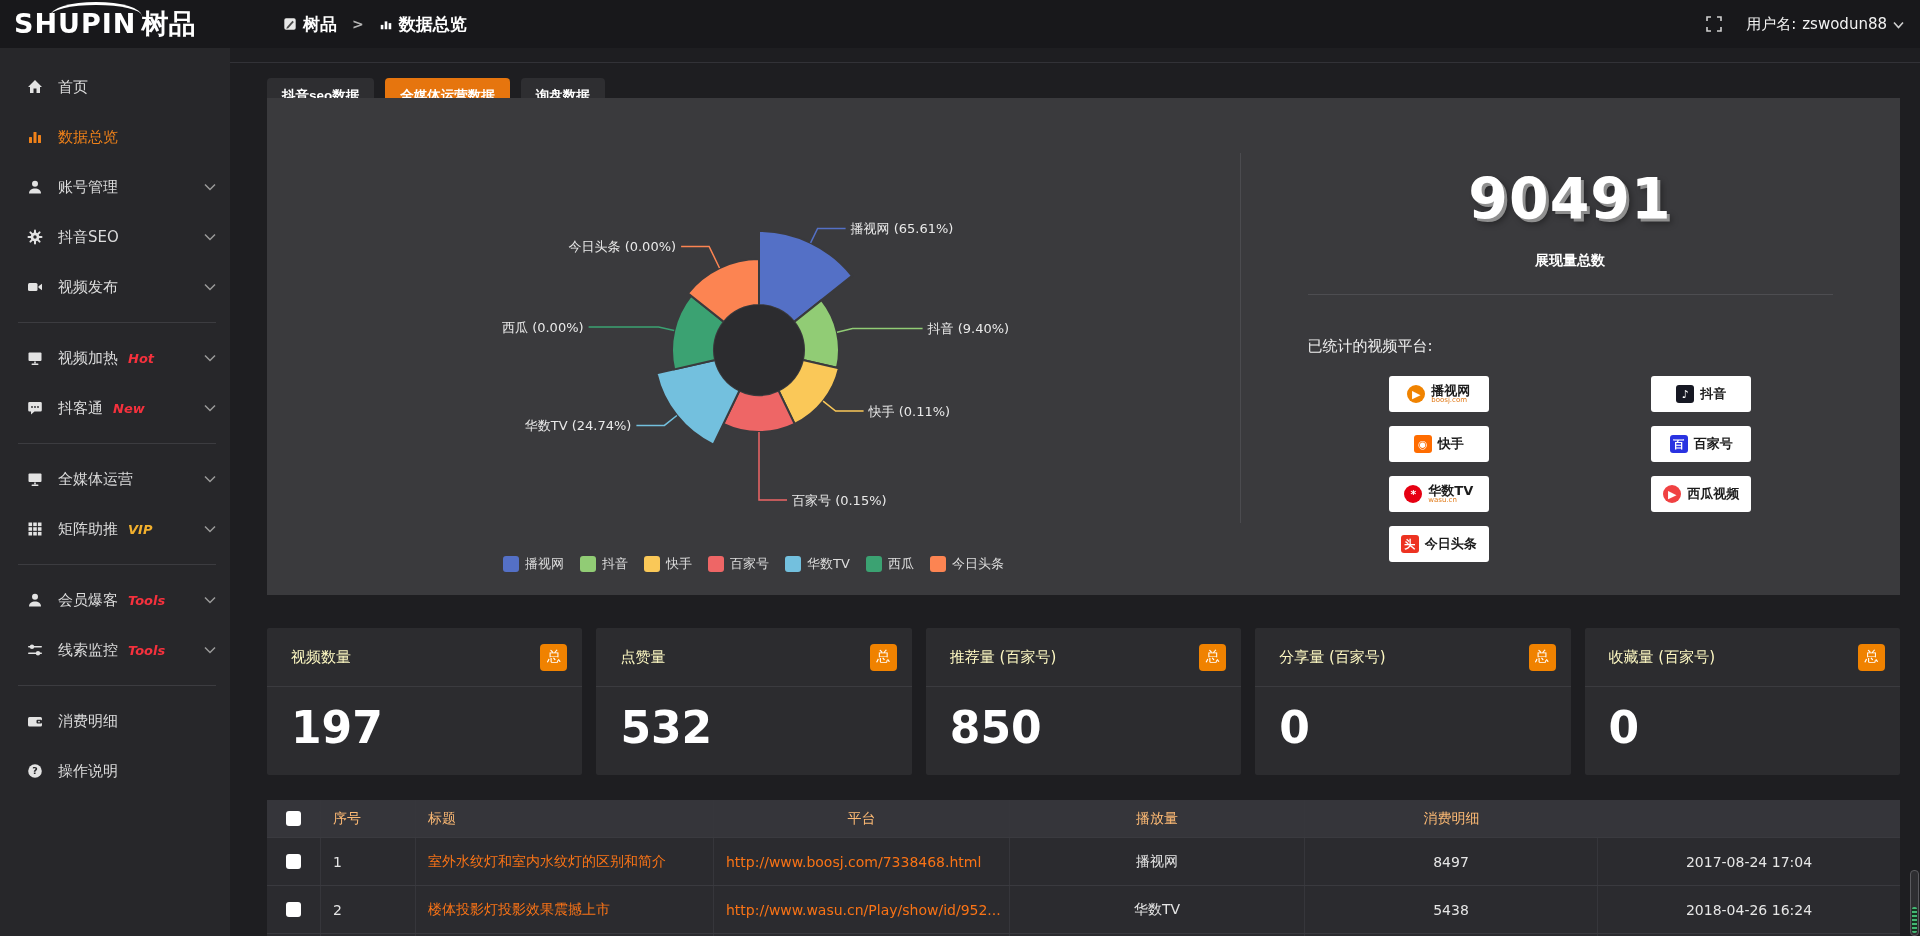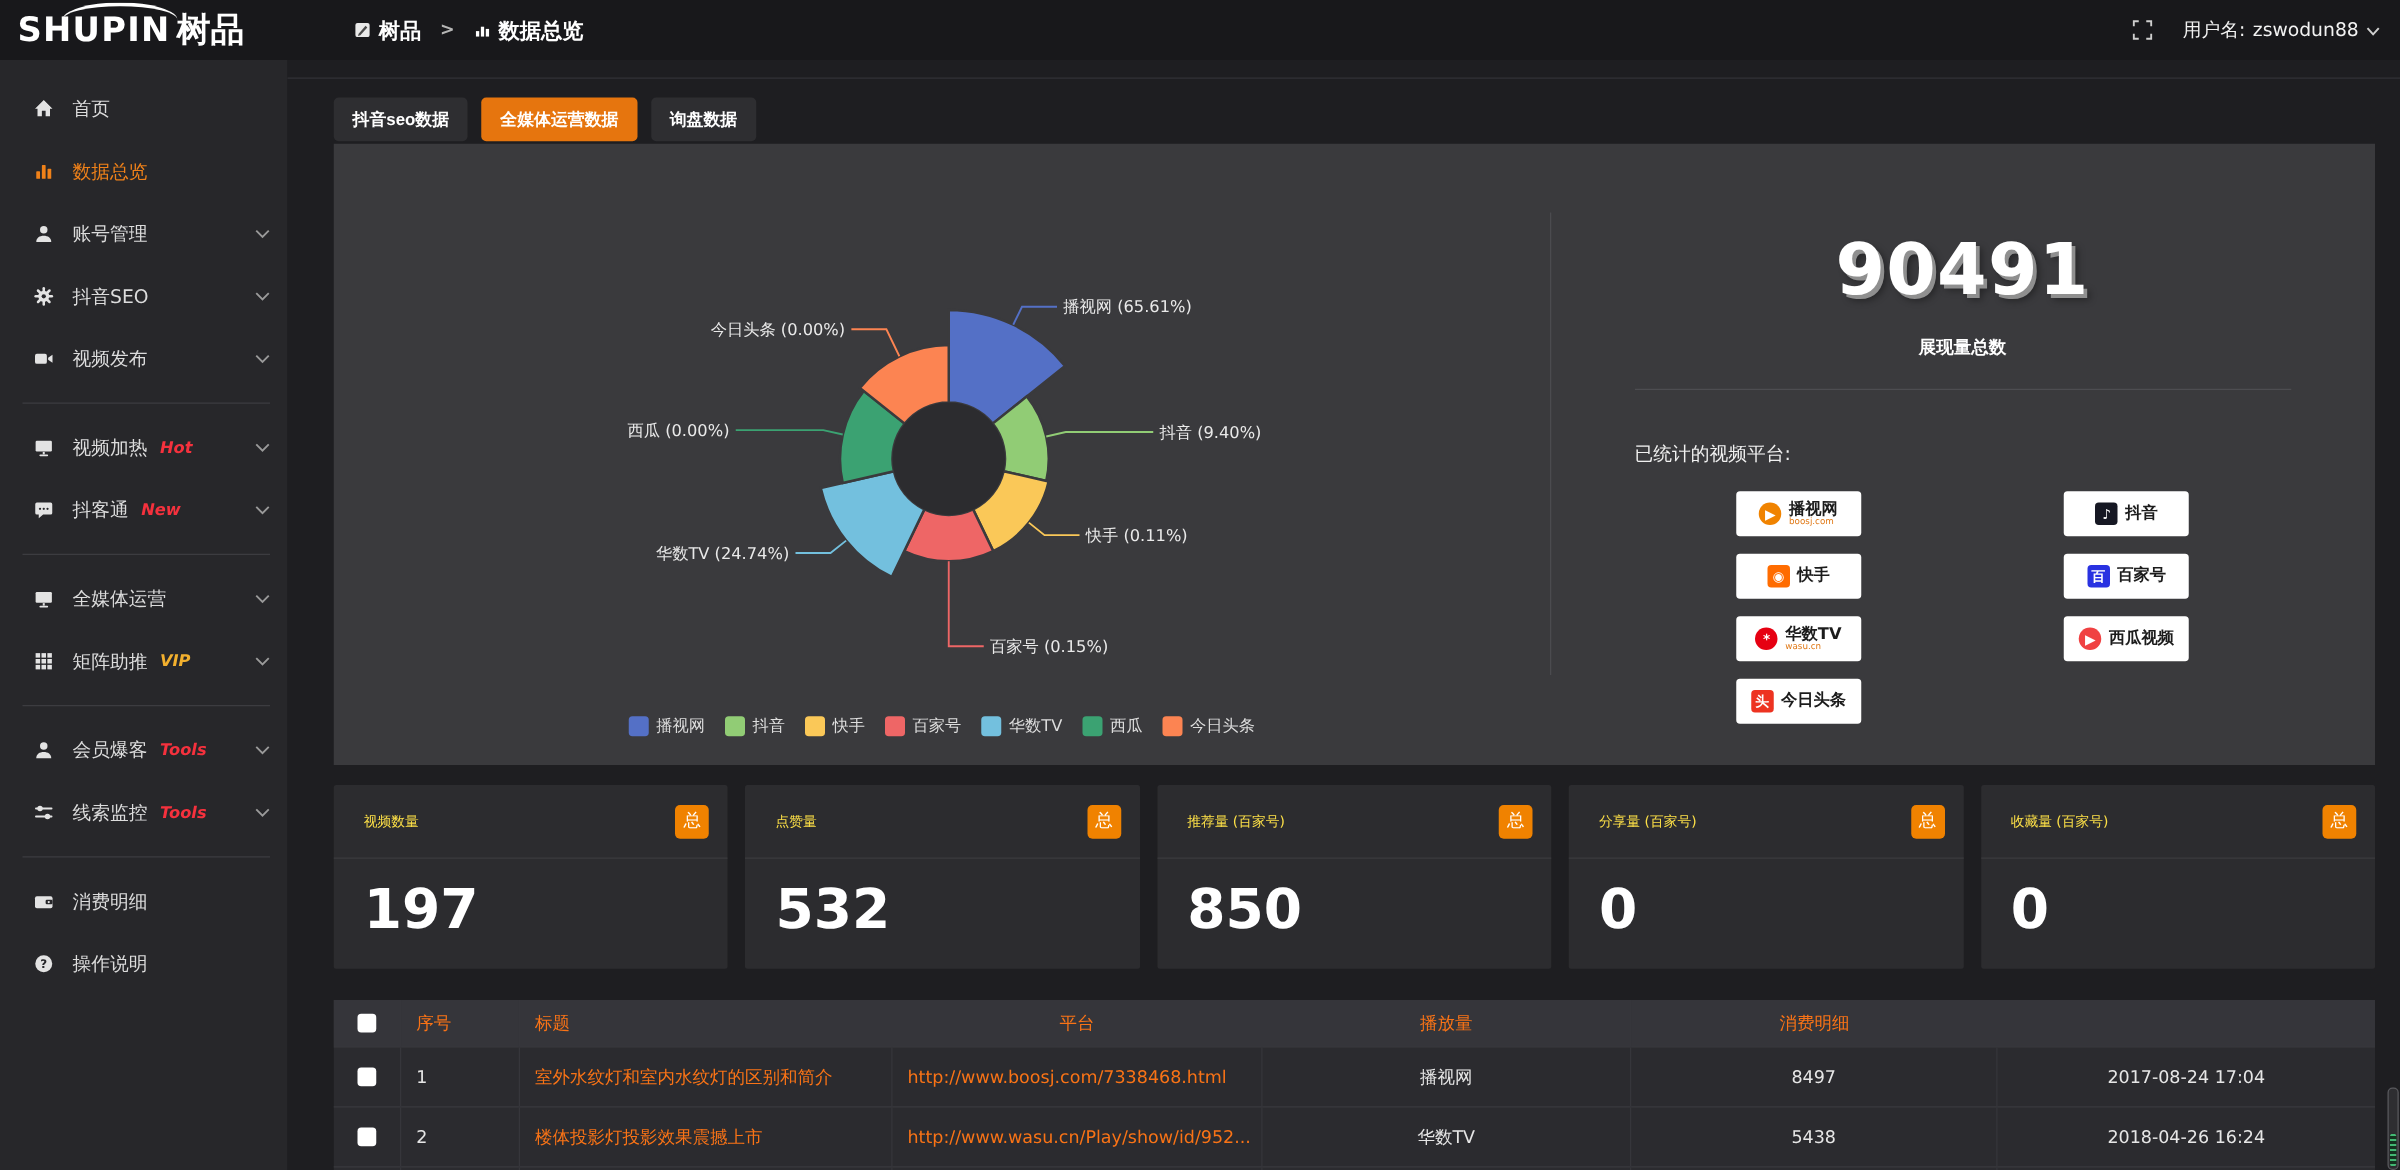--- a/index.html
+++ b/index.html
@@ -37,21 +37,21 @@
 
   
   .main { position:absolute; left:230px; top:48px; right:0; bottom:0; background:#1e1e21; }
   .main::before { content:""; position:absolute; top:14px; left:0; right:0; height:1px; background:#323237; }
   .tabs { position:absolute; top:30px; left:37px; display:flex; gap:11px; }
   .tab { height:35px; padding:12px 15px; display:flex; align-items:center; background:#2e2e31;
     border-radius:4px; font-size:13.5px; font-weight:bold; color:#fff; cursor:pointer; border:none; }
   .tab.active { background:#e6750e; }
 
   
-  .chart-panel { position:absolute; top:67px; left:37px; width:1633px; height:497px; background:#3a3a3d; }
+  .chart-panel { position:absolute; top:50px; left:37px; width:1633px; height:497px; background:#3a3a3d; }
   .chart-left { position:absolute; left:0; top:0; width:973px; height:497px; }
   .rose-svg { position:absolute; inset:0; }
   .legend { position:absolute; bottom:22px; left:0; width:973px; display:flex; justify-content:center; gap:16px; }
   .legend-item { display:flex; align-items:center; gap:6px; font-size:13px; color:#ddd; cursor:pointer; }
   .legend-swatch { width:16px; height:16px; border-radius:3px; }
   .v-divider { position:absolute; left:973px; top:55px; height:370px; width:1px; background:#4b4b4f; }
   .chart-right { position:absolute; left:973px; top:0; width:660px; height:497px; }
   .cr-inner { width:525px; margin:0 auto; }
   .big-number { margin-top:68px; text-align:center; font-size:57px; font-weight:800; color:#fff;
     text-shadow:3px 3px 0 #8f8f8f, 5px 5px 6px rgba(0,0,0,.35); letter-spacing:1px; }
@@ -66,34 +66,34 @@
   .p-icon.round { border-radius:50%; }
   .p-text { display:flex; flex-direction:column; line-height:1.05; }
   .p-name { font-size:13px; font-weight:bold; color:#1c1c1c; }
   .p-sub { font-size:7px; color:#e07713; }
 
   
   .stat-cards { position:absolute; top:580px; left:37px; width:1633px; display:grid;
     grid-template-columns:repeat(5,1fr); gap:14px; }
   .card { background:#2c2c2f; height:147px; border-radius:2px; }
   .card-header { height:59px; display:flex; align-items:center; padding:0 15px 0 24px; border-bottom:1px solid #3b3b3f; }
-  .card-title { font-size:11px; color:#fde047; }
+  .card-title { font-size:15px; color:#fef9c3; }
   .badge-total { margin-left:auto; width:27px; height:27px; background:#f08200; border-radius:4px;
     color:#fff; font-size:14px; display:flex; align-items:center; justify-content:center; }
   .card-value { padding:15px 0 0 24px; font-size:44px; font-weight:bold; color:#fff; }
 
   
   .data-table { position:absolute; top:752px; left:37px; width:1633px; background:#2b2b2f; }
   .t-row { display:grid; grid-template-columns:54px 95px 298px 296px 295px 293px 1fr; align-items:stretch; }
   .t-head { height:37px; background:#35353a; }
   .t-body-row { height:48px; border-top:1px solid #3a3a3f; }
   .t-cell { display:flex; align-items:center; font-size:14px; color:#e6e6e6;
     border-right:1px solid #36363b; padding:0 12px; overflow:hidden; white-space:nowrap; }
   .t-cell:last-child { border-right:none; }
-  .t-head .t-cell { color:#f97316; }
+  .t-head .t-cell { color:#fdba74; }
   .t-cell.center { justify-content:center; }
   .t-cell.check { justify-content:center; }
   .checkbox { width:15px; height:15px; background:#fff; border-radius:3px; cursor:pointer; }
   .t-link { color:#f97316; cursor:pointer; text-decoration:none; }
 
   
   .scrollbar { position:absolute; right:0; top:0; width:11px; height:100%; z-index:9; }
   .scroll-thumb { position:absolute; top:870px; left:1px; right:1px; height:66px;
     background:#2e2e31; border:1px solid #5a5a5e; border-radius:4px; }
   .scroll-green { position:absolute; bottom:2px; left:1px; right:1px; height:26px;

